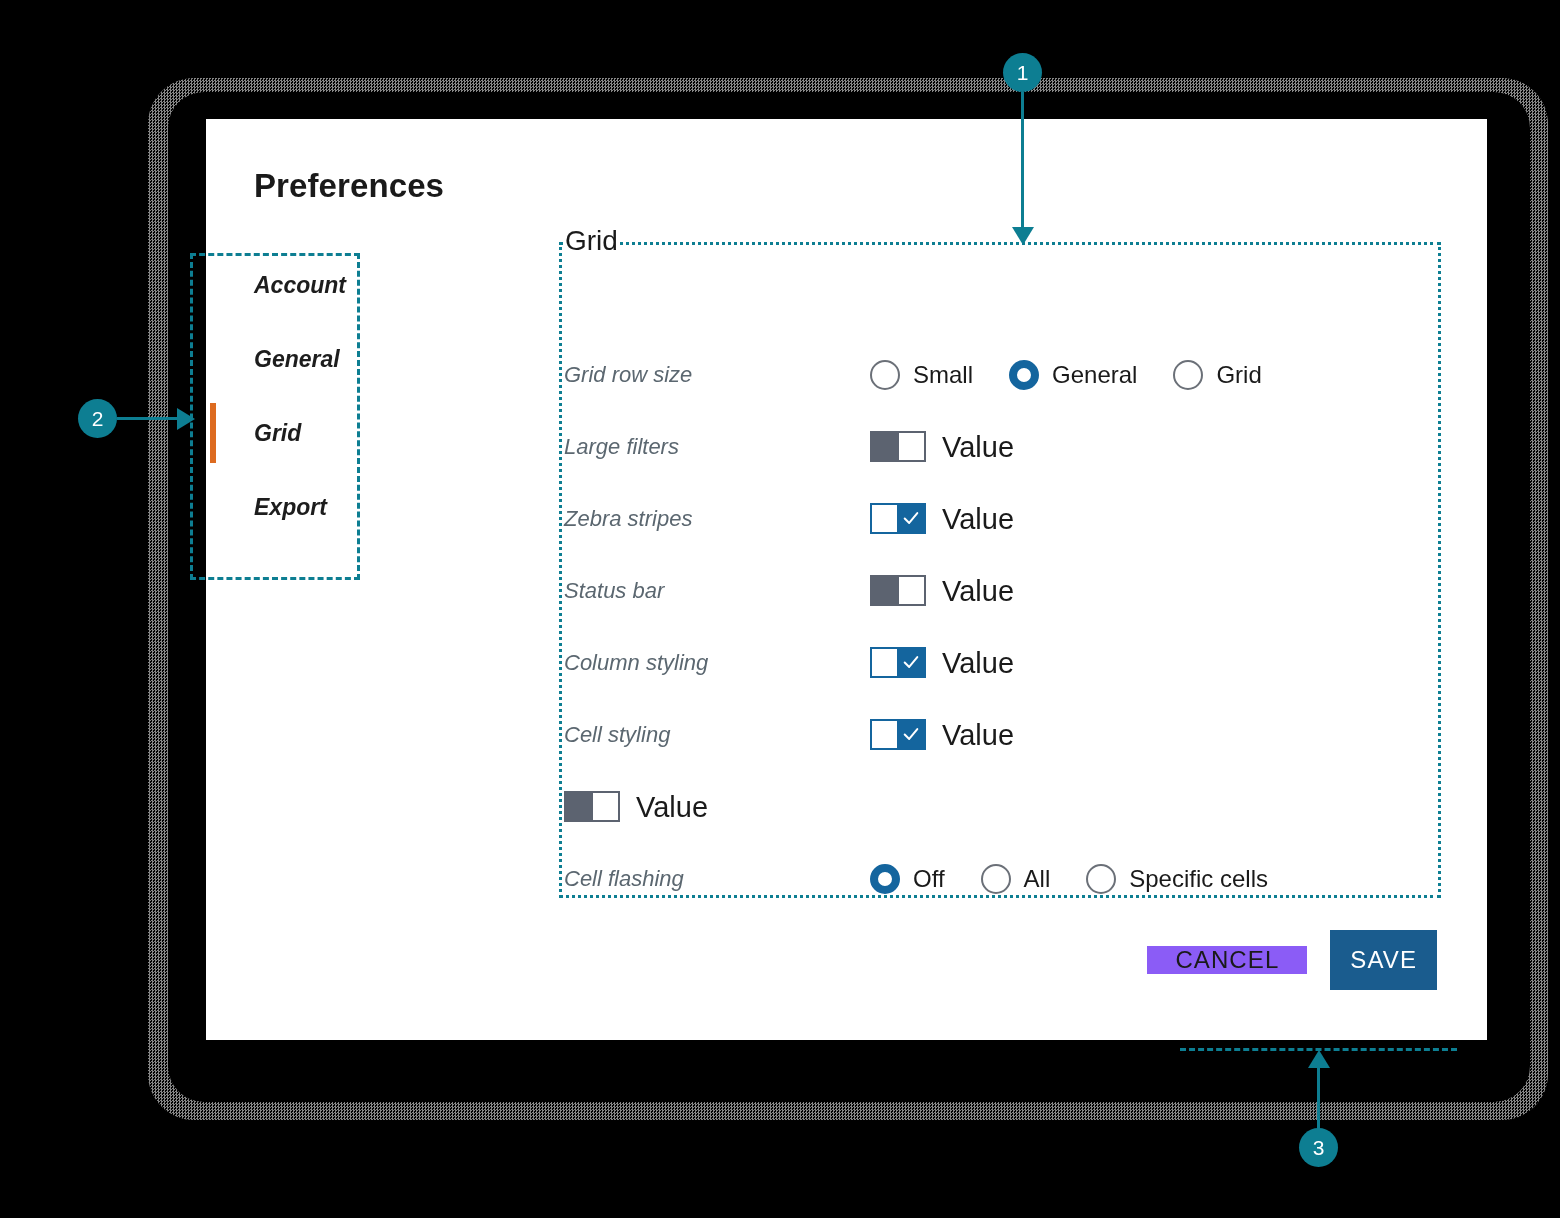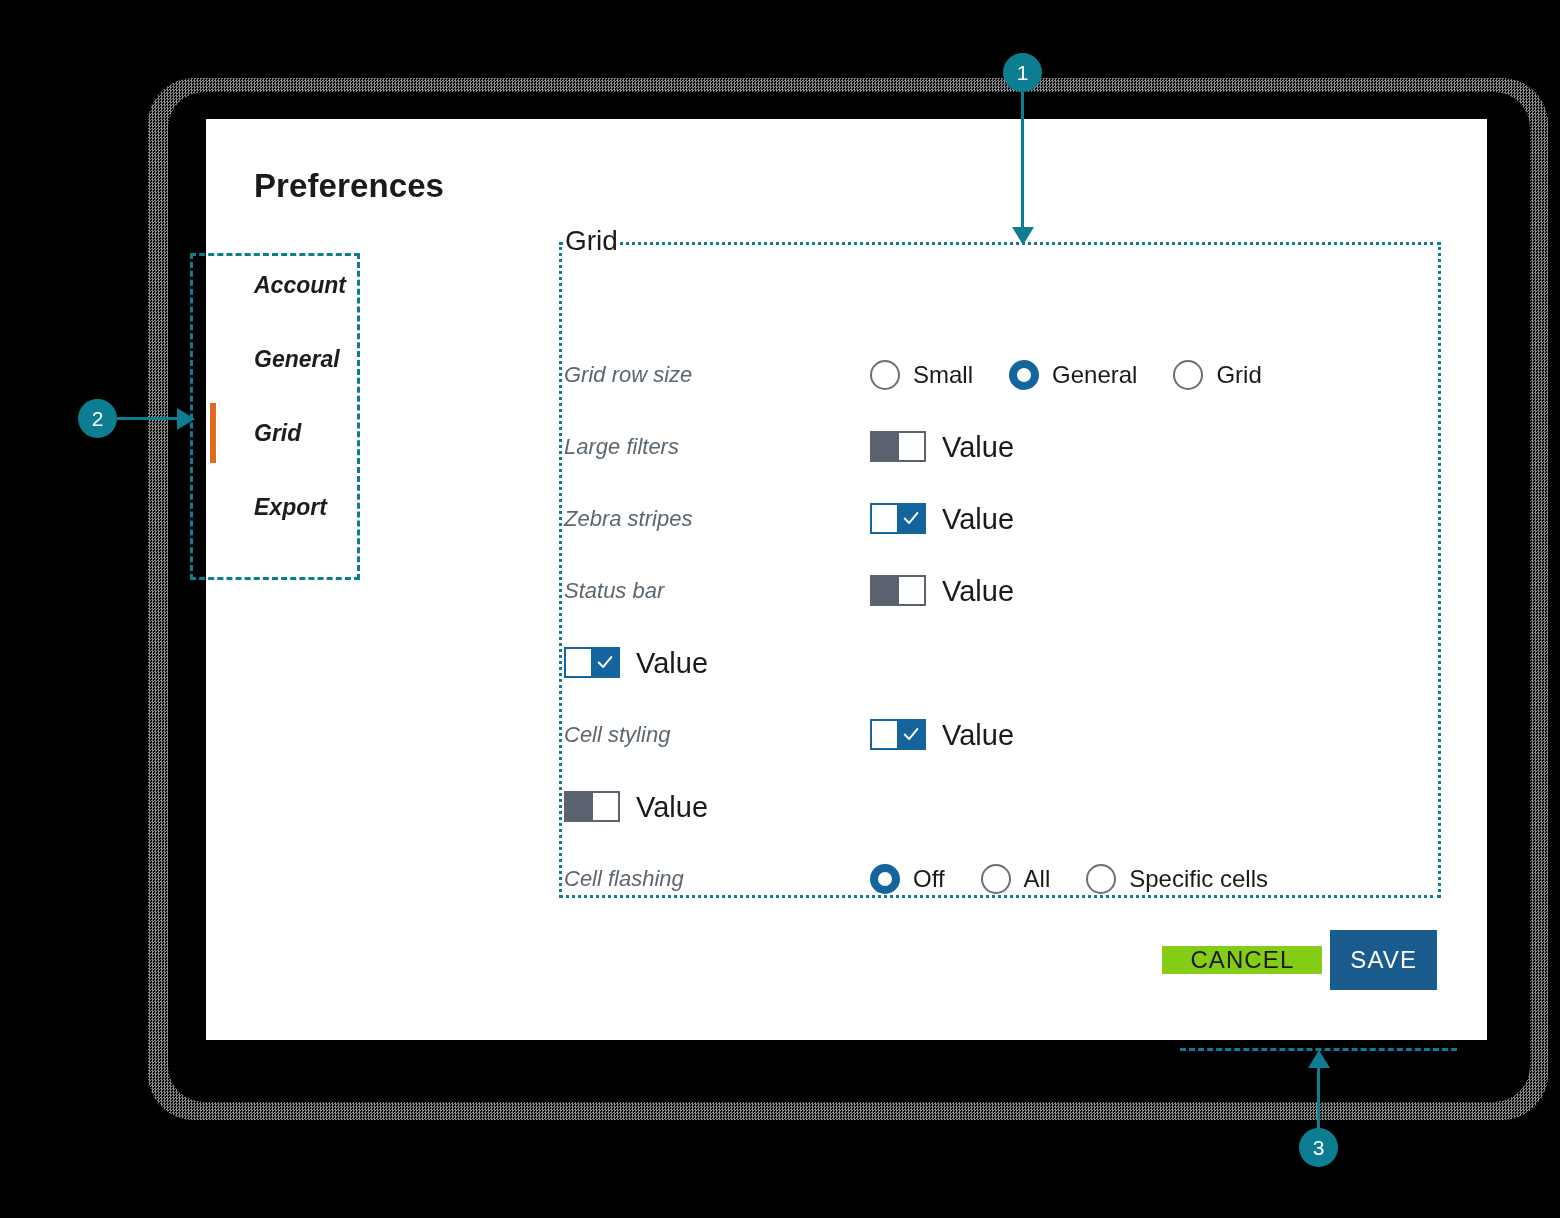--- a/index.html
+++ b/index.html
@@ -188,24 +188,24 @@
     align-items: center;
   }
   .btn {
     font-size: 24px;
     letter-spacing: 1.1px;
     border: none;
     cursor: pointer;
     font-family: "Liberation Sans", sans-serif;
   }
   .btn-cancel {
-    background: #84cc16;
+    background: #8b5cf6;
     color: #1a1a1a;
     padding: 0 28px;
-    margin-right: 8px;
+    margin-right: 23px;
   }
   .btn-save {
     background: #1a5c8e;
     color: #ffffff;
     padding: 16px 20px;
   }
   .anno-circle {
     position: absolute;
     width: 39px; height: 39px;
     border-radius: 50%;
@@ -307,20 +307,21 @@
           <div class="row">
             <div class="row-label">Status bar</div>
             <div class="row-control">
               <div class="toggle">
                 <span class="knob"></span>
               </div>
               <span class="toggle-value">Value</span>
             </div>
           </div>
           <div class="row">
+            <div class="row-label">Column styling</div>
             <div class="row-control">
               <div class="toggle on">
                 <span class="knob"></span>
                 <span class="check">
                   <svg viewBox="0 0 20 20">
                     <path d="M3 10.5 L8 15.5 L17 4.5" stroke="#ffffff" stroke-width="2.2" fill="none" stroke-linecap="round" stroke-linejoin="round"></path>
                   </svg>
                 </span>
               </div>
               <span class="toggle-value">Value</span>

